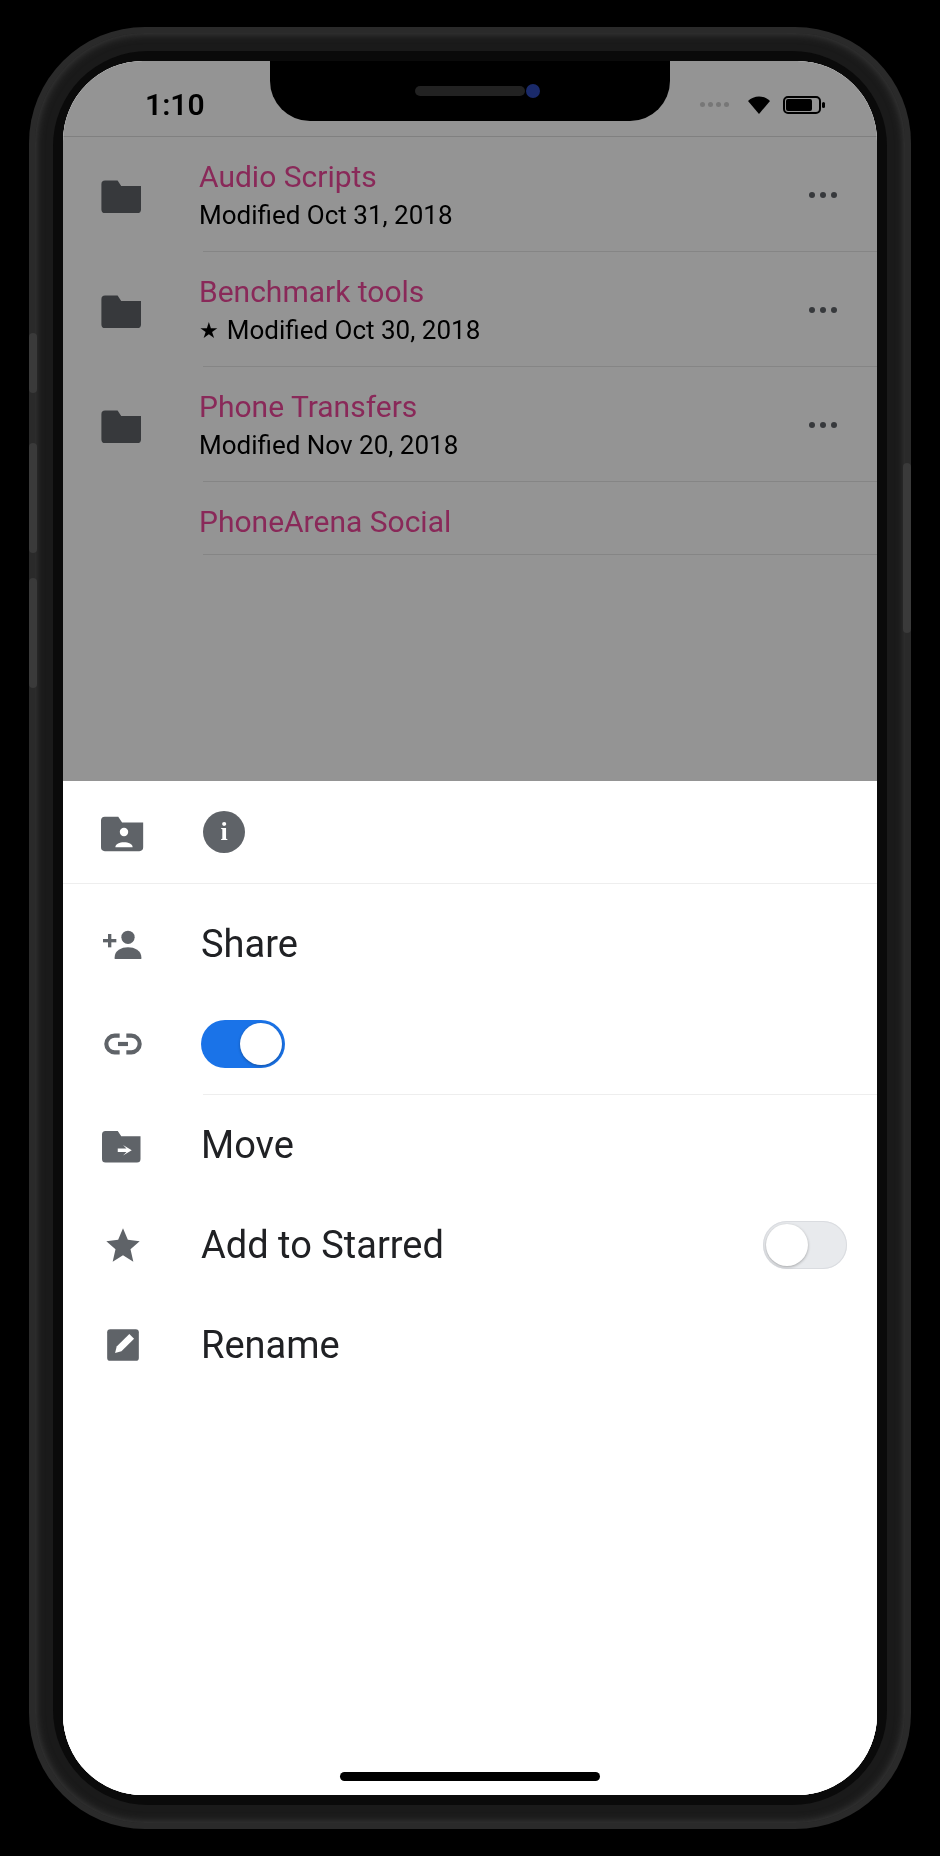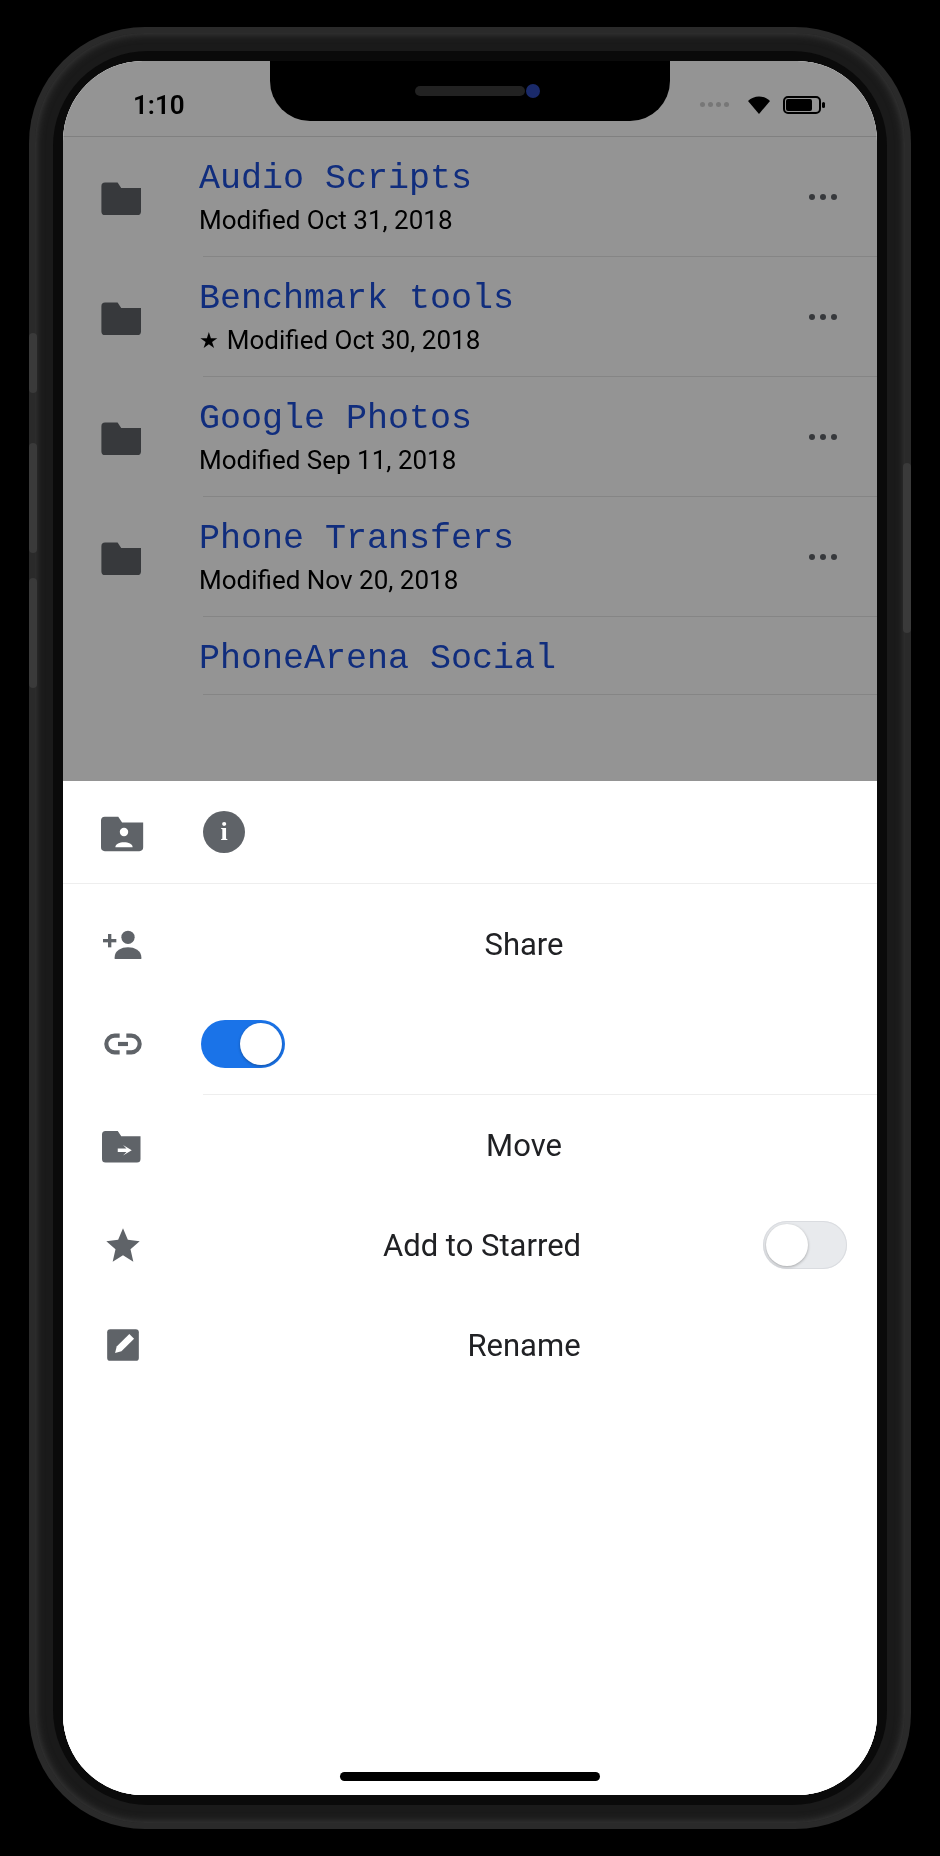--- a/index.html
+++ b/index.html
@@ -71,21 +71,21 @@
   .status-bar {
     position: absolute;
     top: 0; left: 0; right: 0;
     height: 75px;
     display: flex;
     align-items: center;
     justify-content: space-between;
     padding: 12px 50px 0 50px;
     z-index: 50;
   }
-  .time { font-size: 26px; font-weight: 600; color: #000; margin-left: 20px;}
+  .time { font-size: 30px; font-weight: 600; color: #000; margin-left: 32px;}
   .status-icons { display: flex; align-items: center; gap: 10px; margin-right: 0px;}
   .dots { display: flex; gap: 3px; align-items: center; margin-right: 6px;}
   .dots span { width: 5px; height: 5px; background: #777; border-radius: 50%; }
   .wifi-icon svg, .battery-icon svg { display: block; }
   
   .app {
     position: absolute;
     top: 0; left: 0; right: 0; bottom: 0;
     background: #fff;
   }
@@ -113,21 +113,21 @@
     bottom: 0; left: 140px; right: 0;
     height: 1px; background: #e5e5e5;
   }
   .folder-icon {
     width: 44px; height: 36px;
     flex-shrink: 0;
     margin-right: 54px;
     margin-left: 8px;
   }
   .file-text { flex: 1; }
-  .file-name { font-size: 35px; color: #1d4ed8; margin-bottom: 6px; font-family: Liberation Mono, monospace; }
+  .file-name { font-size: 30px; color: #ec4899; margin-bottom: 6px; }
   .file-meta { font-size: 26px; color: #000000; display: flex; align-items: center; gap: 8px; }
   .file-meta .starred { font-size: 22px; }
   .more-btn { display: flex; gap: 5px; padding: 10px; }
   .more-btn span { width: 6px; height: 6px; background: #5f6368; border-radius: 50%; }
   .partial-row .file-name { margin-bottom: 16px; }
   
   .sheet {
     position: absolute;
     left: 0; right: 0;
     top: 720px;
@@ -163,21 +163,21 @@
     padding: 22px 30px 22px 30px;
     position: relative;
     min-height: 100px;
   }
   .sheet-row .ricon {
     width: 44px; height: 44px;
     margin-left: 8px; margin-right: 56px;
     flex-shrink: 0;
     display: flex; align-items: center; justify-content: center;
   }
-  .sheet-row .label { font-size: 31px; color: #202124; flex: 1; text-align: center; }
+  .sheet-row .label { font-size: 38px; color: #202124; flex: 1; }
   .sep {
     height: 1px;
     background: #eee;
     margin-left: 140px;
   }
   
   .toggle {
     width: 84px; height: 48px;
     border-radius: 24px;
     position: relative;
@@ -280,38 +280,20 @@
                 <span>Modified Oct 30, 2018</span>
               </div>
             </div>
             <div class="more-btn">
                 <span></span>
                 <span></span>
                 <span></span>
               </div>
           </div>
 
-          <div class="file-row">
-            <div class="folder-icon">
-              <svg viewBox="0 0 24 20" width="44" height="36">
-                  <path d="M2 2h7l2 3h11v13a2 2 0 0 1-2 2H2a2 2 0 0 1-2-2V4a2 2 0 0 1 2-2z" fill="#5f6368"></path>
-                </svg>
-            </div>
-            <div class="file-text">
-              <div class="file-name">Google Photos</div>
-              <div class="file-meta">
-                <span>Modified Sep 11, 2018</span>
-              </div>
-            </div>
-            <div class="more-btn">
-                <span></span>
-                <span></span>
-                <span></span>
-              </div>
-          </div>
 
           <div class="file-row">
             <div class="folder-icon">
               <svg viewBox="0 0 24 20" width="44" height="36">
                   <path d="M2 2h7l2 3h11v13a2 2 0 0 1-2 2H2a2 2 0 0 1-2-2V4a2 2 0 0 1 2-2z" fill="#5f6368"></path>
                 </svg>
             </div>
             <div class="file-text">
               <div class="file-name">Phone Transfers</div>
               <div class="file-meta">

